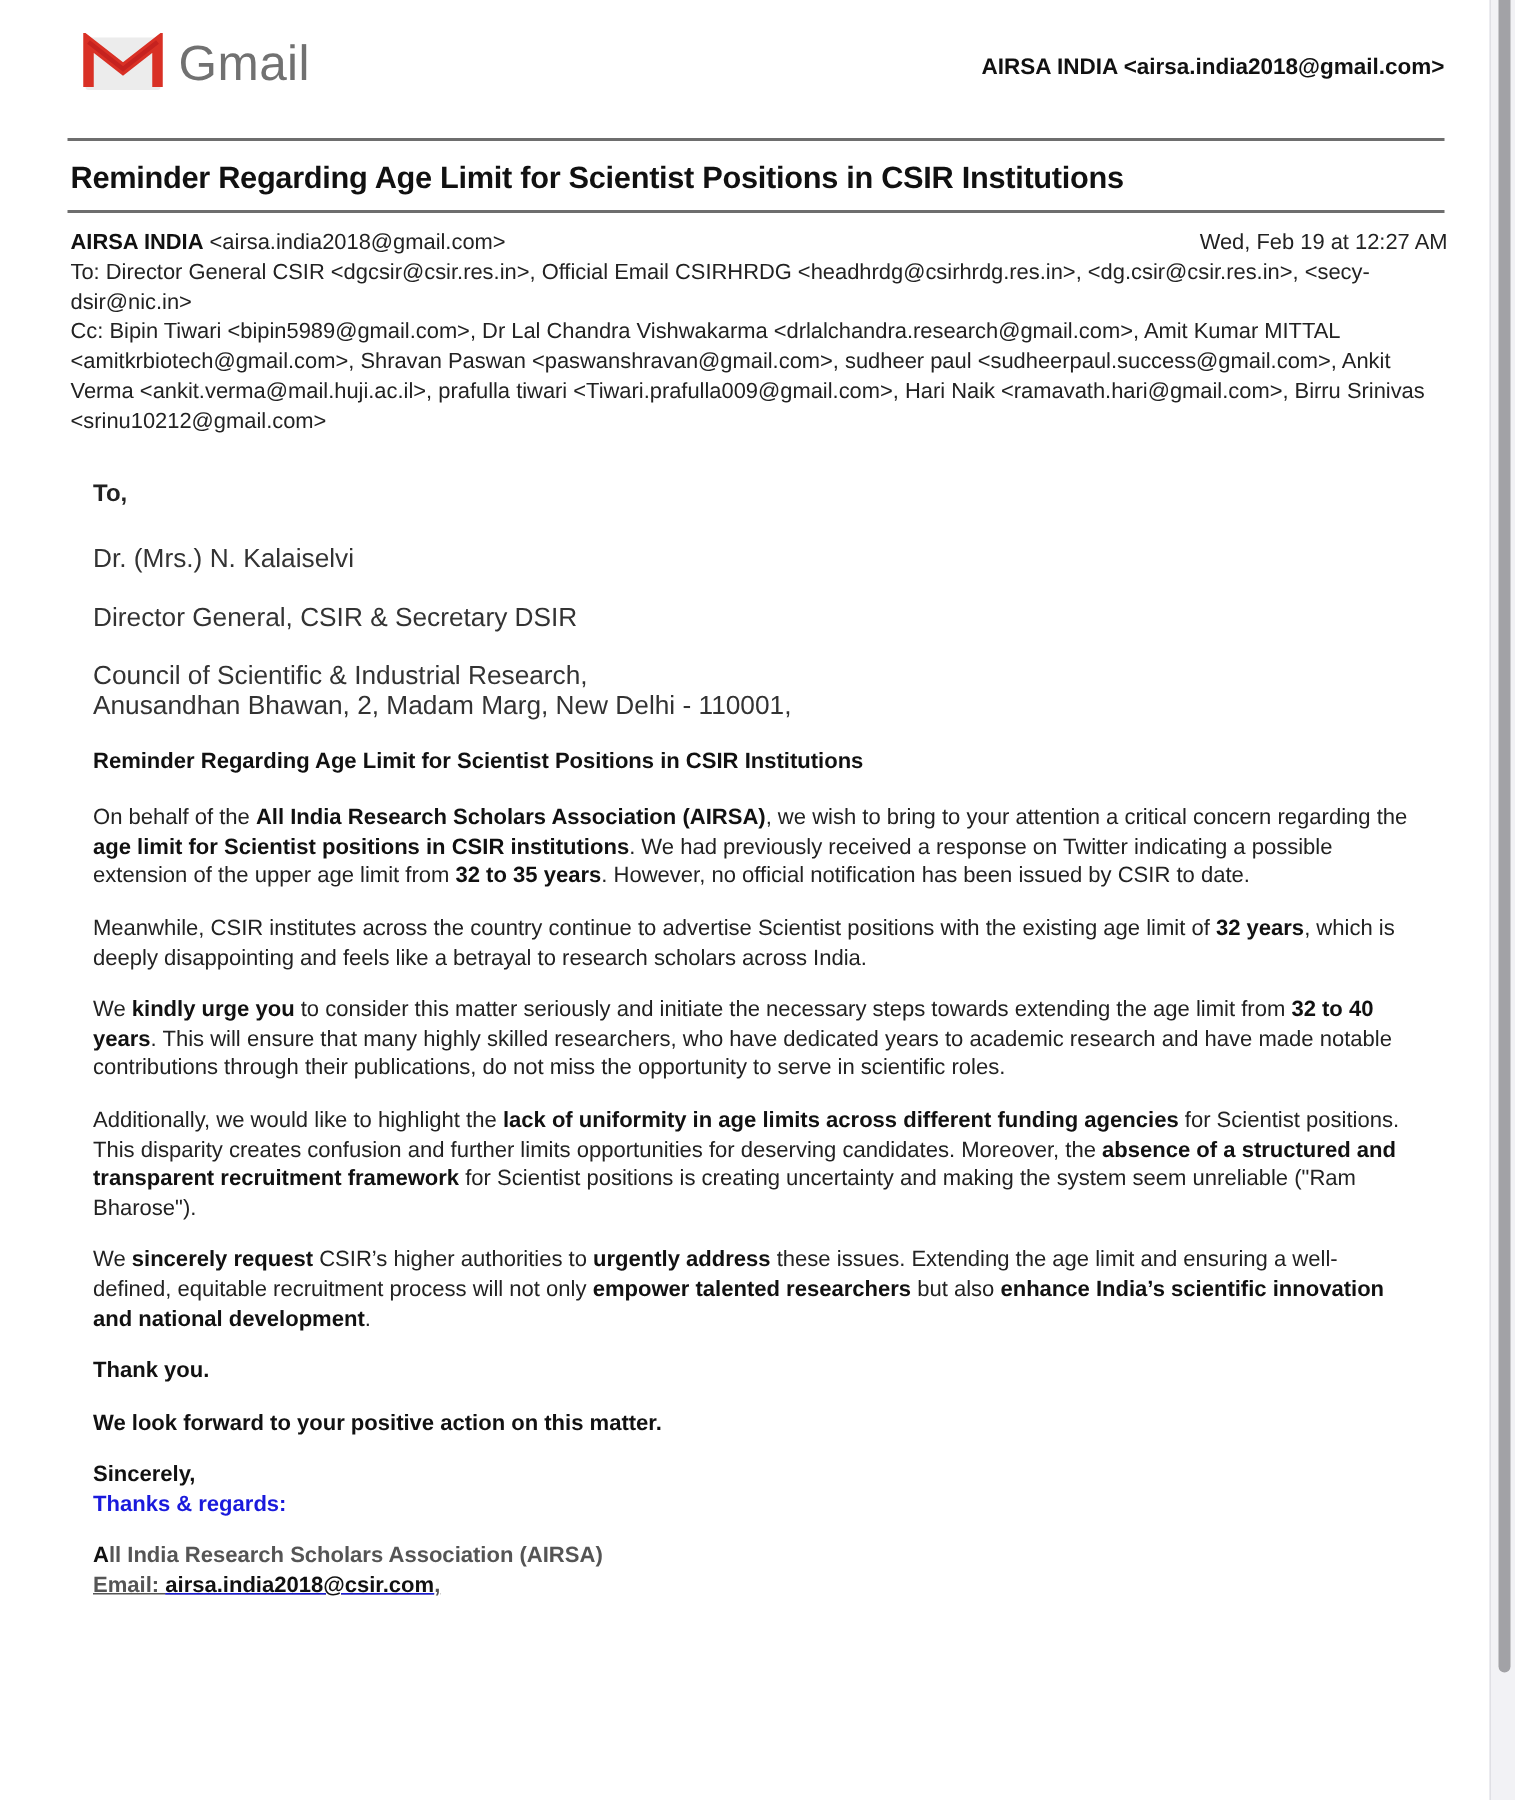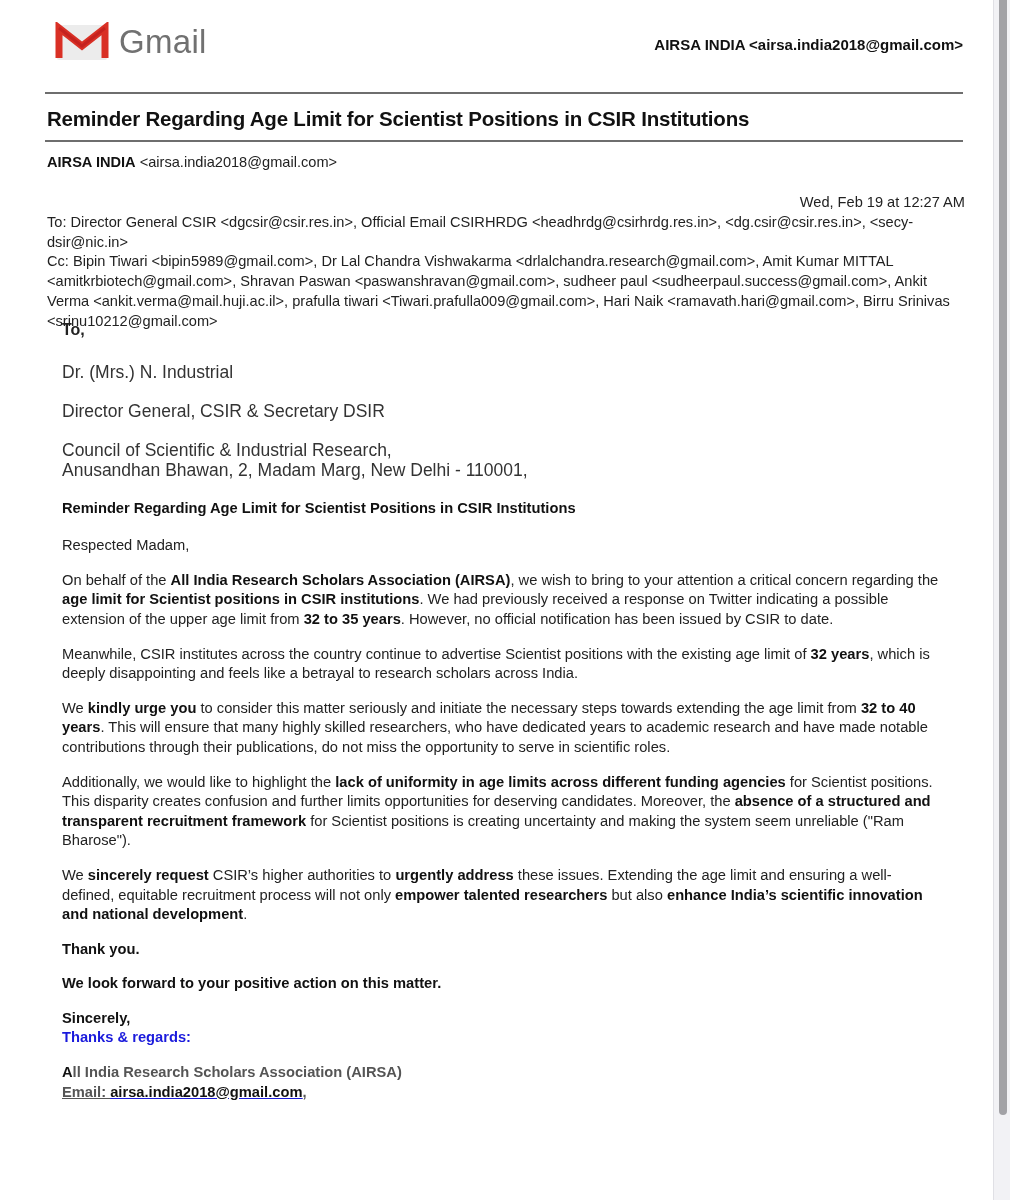--- a/index.html
+++ b/index.html
@@ -14,21 +14,21 @@
   .logo svg { display: block; }
   .logo-text { font-size: 33px; color: #717171; margin-left: 10px; letter-spacing: 0.3px; font-family: "Liberation Sans", sans-serif; }
   .account { position: absolute; right: 22px; top: 36px; font-size: 15px; font-weight: bold; color: #111; }
   .rule { position: absolute; left: 45px; width: 918px; height: 2px; background: #6e6e6e; }
   .rule.r1 { top: 92px; }
   .rule.r2 { top: 140px; }
   .subject { position: absolute; left: 47px; top: 107px; font-size: 20.5px; font-weight: bold; color: #111; letter-spacing: -0.2px; }
   .header-block { position: absolute; left: 47px; top: 153px; width: 918px; font-size: 14.6px; line-height: 19.8px; color: #222; }
   .from-line { display: flex; justify-content: space-between; }
   .from-name { font-weight: bold; color: #111; margin-top: 23px; }
-  .date { color: #222; margin-top: 40px; }
+  .date { color: #222; }
   .body { position: absolute; left: 62px; top: 320px; width: 880px; font-size: 14.7px; line-height: 19.6px; color: #222; }
   .body p { margin: 0 0 15px 0; }
   .b { font-weight: bold; color: #111; }
   .to-label { font-weight: bold; font-size: 16px; margin-bottom: 22px !important; }
   .addr { font-size: 17.5px; line-height: 20px; color: #333; margin-bottom: 19px !important; }
   .body-subject { font-weight: bold; font-size: 14.7px; color: #111; margin-bottom: 18px !important; }
   .blue { color: #1a1adc; font-weight: bold; }
   .sig-org { color: #555; font-weight: bold; }
   .sig-org .first { color: #111; }
   .sig-email { color: #555; font-weight: bold; text-decoration: underline; }
@@ -63,28 +63,27 @@
         <span>&lt;airsa.india2018@gmail.com&gt;</span>
       </span>
       <span class="date">Wed, Feb 19 at 12:27 AM</span>
     </div>
     <div>To: Director General CSIR &lt;dgcsir@csir.res.in&gt;, Official Email CSIRHRDG &lt;headhrdg@csirhrdg.res.in&gt;, &lt;dg.csir@csir.res.in&gt;, &lt;secy-dsir@nic.in&gt;</div>
     <div>Cc: Bipin Tiwari &lt;bipin5989@gmail.com&gt;, Dr Lal Chandra Vishwakarma &lt;drlalchandra.research@gmail.com&gt;, Amit Kumar MITTAL &lt;amitkrbiotech@gmail.com&gt;, Shravan Paswan &lt;paswanshravan@gmail.com&gt;, sudheer paul &lt;sudheerpaul.success@gmail.com&gt;, Ankit Verma &lt;ankit.verma@mail.huji.ac.il&gt;, prafulla tiwari &lt;Tiwari.prafulla009@gmail.com&gt;, Hari Naik &lt;ramavath.hari@gmail.com&gt;, Birru Srinivas &lt;srinu10212@gmail.com&gt;</div>
   </div>
 
   <div class="body">
     <p class="to-label">To,</p>
-    <p class="addr">Dr. (Mrs.) N. Industrial</p>
+    <p class="addr">Dr. (Mrs.) N. Kalaiselvi</p>
     <p class="addr">Director General, CSIR &amp; Secretary DSIR</p>
     <p class="addr">
       <span>Council of Scientific &amp; Industrial Research,</span><br>
       <span>Anusandhan Bhawan, 2, Madam Marg, New Delhi - 110001,</span>
     </p>
     <p class="body-subject">Reminder Regarding Age Limit for Scientist Positions in CSIR Institutions</p>
-    <p>Respected Madam,</p>
 
     <p><span>On behalf of the </span><span class="b">All India Research Scholars Association (AIRSA)</span><span>, we wish to bring to your attention a critical concern regarding the </span><span class="b">age limit for Scientist positions in CSIR institutions</span><span>. We had previously received a response on Twitter indicating a possible extension of the upper age limit from </span><span class="b">32 to 35 years</span><span>. However, no official notification has been issued by CSIR to date.</span></p>
 
     <p><span>Meanwhile, CSIR institutes across the country continue to advertise Scientist positions with the existing age limit of </span><span class="b">32 years</span><span>, which is deeply disappointing and feels like a betrayal to research scholars across India.</span></p>
 
     <p><span>We </span><span class="b">kindly urge you</span><span> to consider this matter seriously and initiate the necessary steps towards extending the age limit from </span><span class="b">32 to 40 years</span><span>. This will ensure that many highly skilled researchers, who have dedicated years to academic research and have made notable contributions through their publications, do not miss the opportunity to serve in scientific roles.</span></p>
 
     <p><span>Additionally, we would like to highlight the </span><span class="b">lack of uniformity in age limits across different funding agencies</span><span> for Scientist positions. This disparity creates confusion and further limits opportunities for deserving candidates. Moreover, the </span><span class="b">absence of a structured and transparent recruitment framework</span><span> for Scientist positions is creating uncertainty and making the system seem unreliable ("Ram Bharose").</span></p>
 
     <p><span>We </span><span class="b">sincerely request</span><span> CSIR’s higher authorities to </span><span class="b">urgently address</span><span> these issues. Extending the age limit and ensuring a well-defined, equitable recruitment process will not only </span><span class="b">empower talented researchers</span><span> but also </span><span class="b">enhance India’s scientific innovation and national development</span><span>.</span></p>
@@ -92,20 +91,20 @@
     <p class="b">Thank you.</p>
     <p class="b">We look forward to your positive action on this matter.</p>
 
     <p>
       <span class="b">Sincerely,</span><br>
       <span class="blue">Thanks &amp; regards:</span>
     </p>
 
     <p style="margin-top:6px;">
       <span class="sig-org"><span class="first">A</span><span>ll India Research Scholars Association (AIRSA)</span></span><br>
-      <span class="sig-email"><span>Email: </span><a>airsa.india2018@gmail.com</a><span>,</span></span>
+      <span class="sig-email"><span>Email: </span><a>airsa.india2018@csir.com</a><span>,</span></span>
     </p>
   </div>
 </div>
 
 <div class="scrollbar-track">
   <div class="scrollbar-thumb"></div>
 </div>
 
 </body></html>

